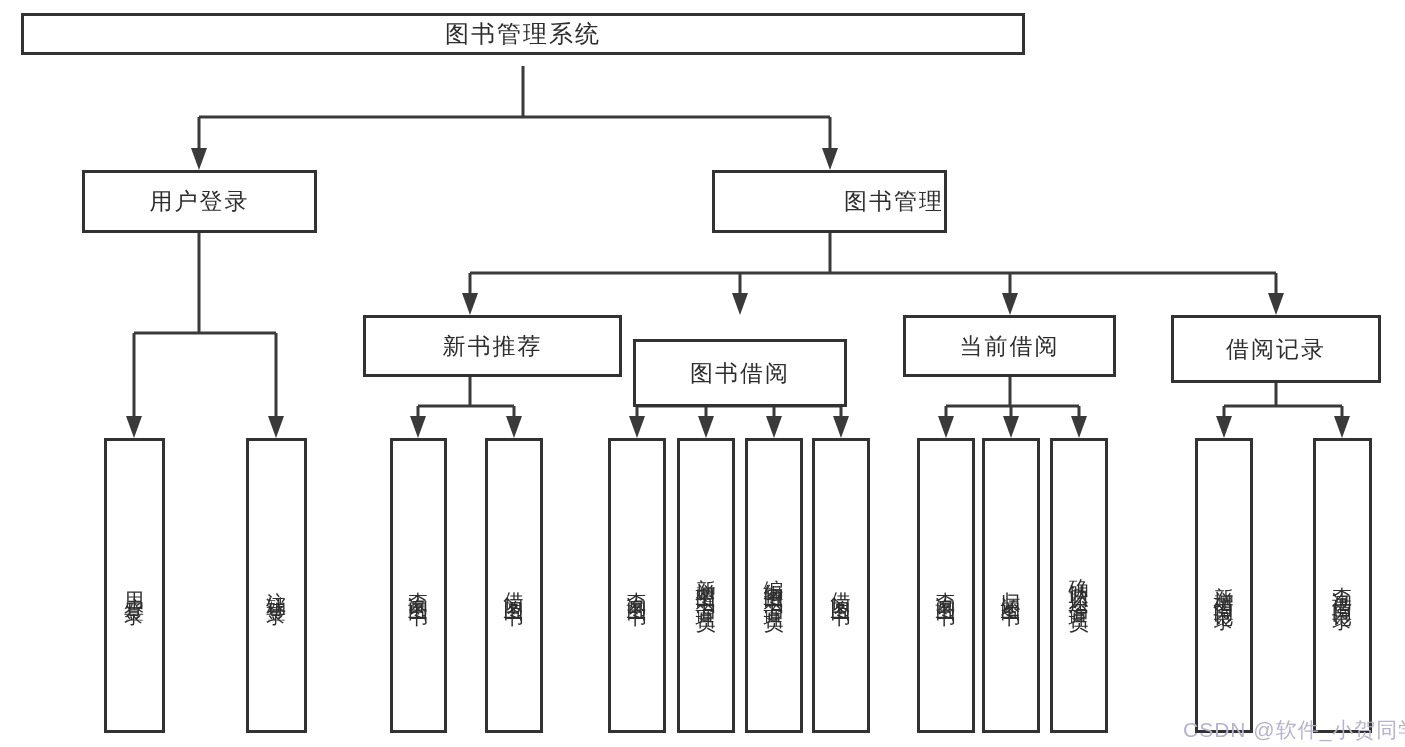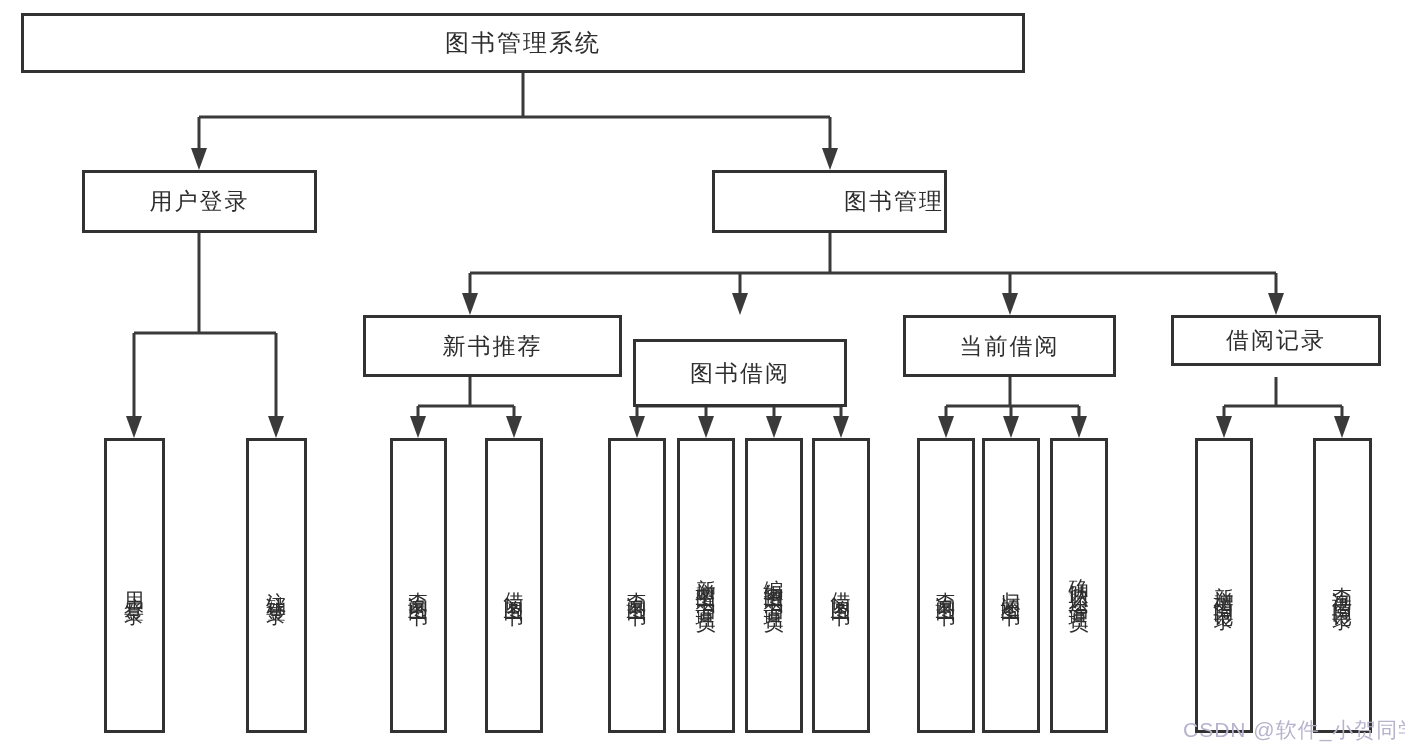--- a/index.html
+++ b/index.html
@@ -106,41 +106,41 @@
       <path class="chead" d="M1003 416 L1019 416 L1011 438 Z"></path>
       <path class="chead" d="M1071 416 L1087 416 L1079 438 Z"></path>
     </g>
     <g>
       <path class="cline" d="M1276 377 L1276 406 M1224 406 L1342 406 M1224 406 L1224 418 M1342 406 L1342 418"></path>
       <path class="chead" d="M1216 416 L1232 416 L1224 438 Z"></path>
       <path class="chead" d="M1334 416 L1350 416 L1342 438 Z"></path>
     </g>
   </svg>
 
-  <div class="box-h" style="left:21px; top:13px; width:1004px; height:60px; font-size:24px;text-align:center;">
+  <div class="box-h" style="left:21px; top:13px; width:1004px; height:42px; font-size:24px;text-align:center;">
     <span>图书管理系统</span>
   </div>
 
   <div class="box-h" style="left:82px; top:170px; width:235px; height:63px;">
     <span>用户登录</span>
   </div>
   <div class="box-h" style="left:712px; top:170px; width:235px; height:63px;justify-content:flex-end;">
     <span>图书管理</span>
   </div>
 
   <div class="box-h" style="left:363px; top:315px; width:259px; height:62px;">
     <span>新书推荐</span>
   </div>
   <div class="box-h" style="left:633px; top:315px; width:214px; height:68px;margin-top:24px;">
     <span>图书借阅</span>
   </div>
   <div class="box-h" style="left:903px; top:315px; width:213px; height:62px;">
     <span>当前借阅</span>
   </div>
-  <div class="box-h" style="left:1171px; top:315px; width:210px; height:51px;">
+  <div class="box-h" style="left:1171px; top:315px; width:210px; height:68px;">
     <span>借阅记录</span>
   </div>
 
   <div class="box-v" style="left:104px; top:438px; width:61px; height:295px;">
     <span class="vtext">用户登录</span>
   </div>
   <div class="box-v" style="left:246px; top:438px; width:61px; height:295px;">
     <span class="vtext">注销登录</span>
   </div>
 

